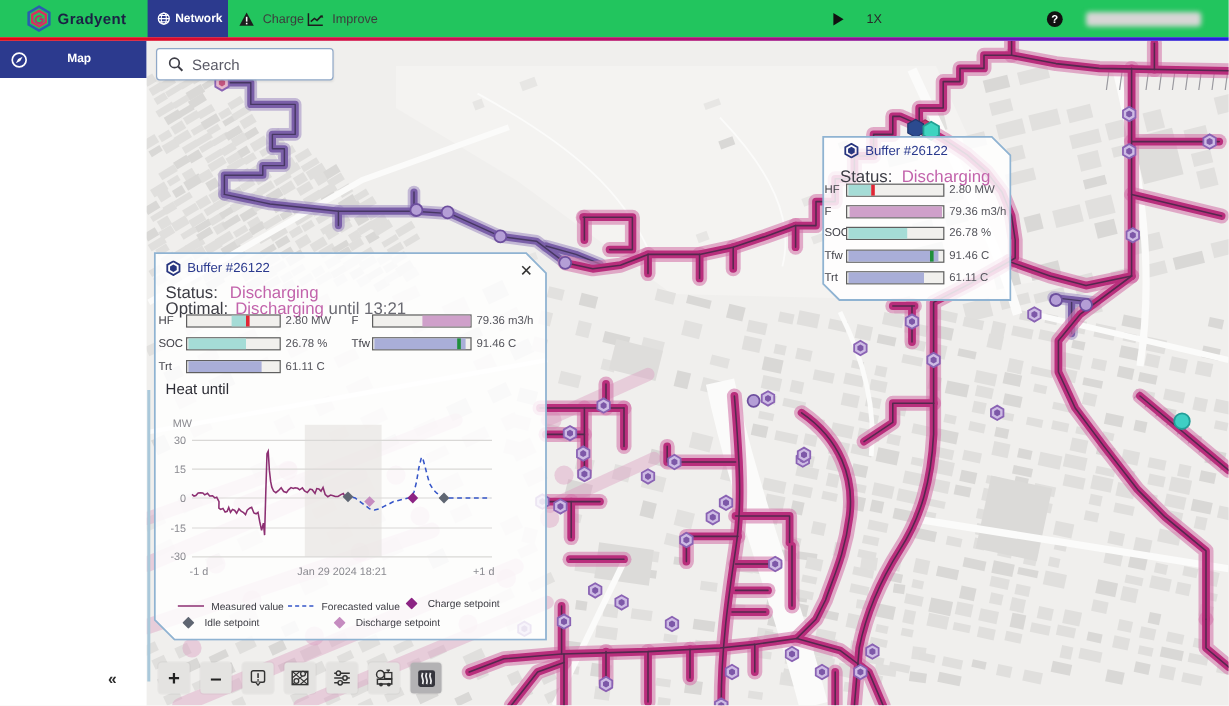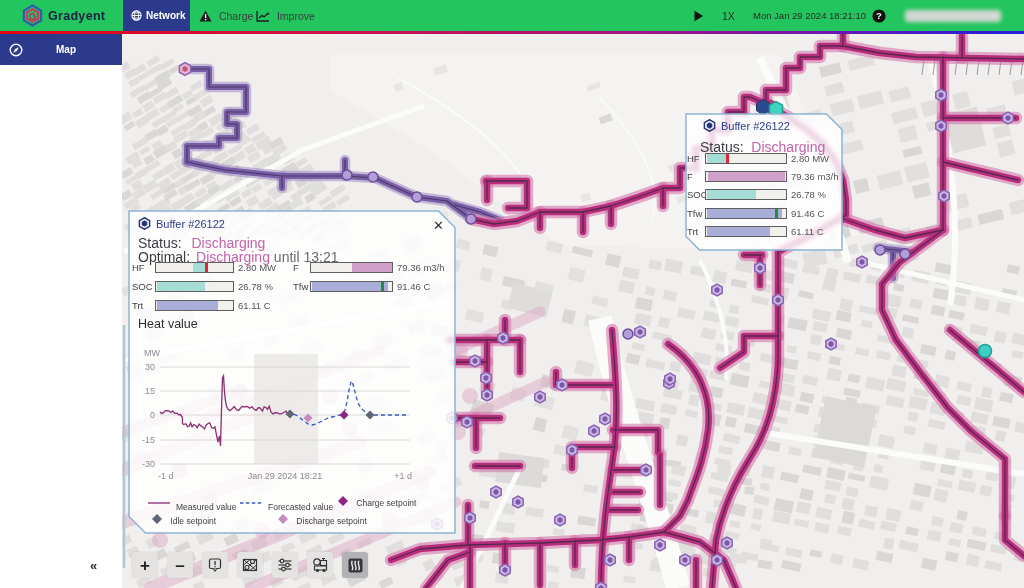--- a/index.html
+++ b/index.html
@@ -42,21 +42,21 @@
 .stat .pink{color:#c263ab}
 .stat .gray{color:#6a6a72}
 .grow{position:absolute;display:flex;align-items:center;font-size:9.5px;color:#3f3f46}
 .grow .glabel{text-align:left;margin-right:3px}
 .gbar{position:relative;height:11px;background:#f1f0ed;border:1px solid #5f5f5f}
 .gbar i{position:absolute;top:0;height:100%}
 .grow .gval{margin-left:4px;color:#55555c;white-space:nowrap}
 .hf-title{position:absolute;left:10px;top:107px;font-size:12.5px;color:#2d2d35}
 .closex{position:absolute;right:12px;top:8px;color:#333;font-size:13px}
 .legend{position:absolute;left:20px;top:286px;font-size:8.5px;color:#3d3d44;line-height:14px;white-space:nowrap}
-.legend .it{display:inline-flex;margin-right:0}
+.legend .it{display:inline-flex;align-items:center;margin-right:0}
 .legend .sw{margin-right:6px}
 
 .tools{position:absolute;left:10px;top:518px;display:flex;z-index:25}
 .tbtn{width:26px;height:26px;margin-right:9px;background:#e4e3e1;border-radius:3px;display:flex;align-items:center;justify-content:center;color:#2e2e2e;box-shadow:0 0 0 1px rgba(0,0,0,.03)}
 .tbtn.sel{background:#b3b2b4}
 .tbtn .pm{font-size:17px;font-weight:bold;color:#222;line-height:1}
 </style></head><body>
 <div class="stage">
 <div class="topbar">
  <svg class="logo" width="23" height="23" viewBox="0 0 24 24">
@@ -82,21 +82,20 @@
           <path d="M1 1 V11 H13" stroke="#1d1d1d" stroke-width="1.3" fill="none"></path>
           <path d="M3 8 L6 5.4 L8.2 7 L12 3" stroke="#1d1d1d" stroke-width="1.3" fill="none"></path>
           <path d="M12.6 2.2 l0.8 2.6 -2.7 -0.5 Z" fill="#1d1d1d"></path>
         </svg>&nbsp;<span>Improve</span></div>
  <div class="tb-right" style="left:693px">
         <svg width="11" height="12" viewBox="0 0 11 12">
           <path d="M1.5 0.8 L10 6 L1.5 11.2 Z" fill="#111"></path>
         </svg>
       </div>
  <div class="tb-right" style="left:722px">1X</div>
- <div class="tb-right" style="left:753px;font-size:9.5px;letter-spacing:0">Mon Jan 29 2024 18:21:10</div>
  <div class="tb-right" style="left:872px">
         <svg width="14" height="14" viewBox="0 0 14 14">
           <circle cx="7" cy="7" r="6.6" fill="#111"></circle>
           <text x="7" y="10.2" font-size="9.5" font-weight="bold" text-anchor="middle" fill="#fff" font-family="Liberation Sans">?</text>
         </svg>
       </div>
  <div class="blur-box"></div>
 </div>
 <div class="accent"></div>
 <div class="sidebar">
@@ -1141,20 +1140,27 @@
           <circle cx="417" cy="197" r="5" fill="#b49ed6" stroke="#6d4f9e" stroke-width="1.5"></circle>
           <polygon points="190.6,72.2 185.0,75.5 179.4,72.2 179.4,65.8 185.0,62.5 190.6,65.8" fill="#e6b7cc" stroke="#8a63b4" stroke-width="1.5"></polygon>
           <polygon points="187.6,70.5 185.0,72.0 182.4,70.5 182.4,67.5 185.0,66.0 187.6,67.5" fill="#c2557f"></polygon>
           <circle cx="985" cy="351" r="6.5" fill="#3ecfc4" stroke="#239d97" stroke-width="1.5"></circle>
         </g>
         <polygon points="777.1,110.5 771.0,114.0 764.9,110.5 764.9,103.5 771.0,100.0 777.1,103.5" fill="#c2356f" stroke="#a02858" stroke-width="1"></polygon>
         <polygon points="769.5,110.8 763.0,114.5 756.5,110.8 756.5,103.2 763.0,99.5 769.5,103.2" fill="#2b4a8f" stroke="#20376b" stroke-width="1"></polygon>
         <polygon points="782.5,112.8 776.0,116.5 769.5,112.8 769.5,105.2 776.0,101.5 782.5,105.2" fill="#3ed4c0" stroke="#23a193" stroke-width="1.5"></polygon>
         <path d="M124,325 V568" stroke="#a9c8da" stroke-width="2.5"></path>
       </svg>
+      <div class="search">
+        <svg class="mag" width="13" height="13" viewBox="0 0 13 13">
+          <circle cx="5.4" cy="5.4" r="4" fill="none" stroke="#3d3d46" stroke-width="1.4"></circle>
+          <path d="M8.4 8.4 L12 12" stroke="#3d3d46" stroke-width="1.6"></path>
+        </svg>
+        <span>Search</span>
+      </div>
       <div class="panel p-small">
         <svg class="frame" width="158" height="138">
           <polygon points="1,1 141.5,1 157,16.5 157,137 14.5,137 1,123.5" fill="rgba(255,255,255,0.84)" stroke="#8fb3d2" stroke-width="1.5"></polygon>
         </svg>
         <div class="phead" style="left:8px;top:6px">
           <svg width="13" height="13" viewBox="0 0 14 14" style="margin:0 5px 0 10px">
             <path d="M7 0.8 L12.5 4 L12.5 10 L7 13.2 L1.5 10 L1.5 4 Z" fill="none" stroke="#27357f" stroke-width="1.6"></path>
             <path d="M7 3.6 L10 5.4 L10 8.7 L7 10.4 L4 8.7 L4 5.4 Z" fill="#27357f"></path>
           </svg>
           <span>Buffer #26122</span>
@@ -1242,21 +1248,21 @@
           <span class="gval">79.36 m3/h</span>
         </div>
         <div class="grow" style="left:165px;top:71px">
           <span class="glabel" style="width:14px">Tfw</span>
           <span class="gbar" style="width:83px">
             <i style="left:1%;width:94%;background:#a9aed8"></i>
             <i style="left:86%;width:4%;background:#1f8f3a"></i>
           </span>
           <span class="gval">91.46 C</span>
         </div>
-        <div class="hf-title">Heat value</div>
+        <div class="hf-title">Heat until</div>
         <svg style="position:absolute;left:0;top:130px" width="328" height="152" viewBox="0 0 328 152">
           <rect x="126" y="14" width="64" height="110" fill="#e6e4e1" opacity="0.65"></rect>
           <g stroke="#d9d8d6" stroke-width="1">
             <path d="M32,27 H282"></path>
             <path d="M32,51 H282"></path>
             <path d="M32,75 H282"></path>
             <path d="M32,100 H282"></path>
             <path d="M32,124 H282"></path>
           </g>
           <g font-family="Liberation Sans" font-size="9" fill="#8a8a90">

